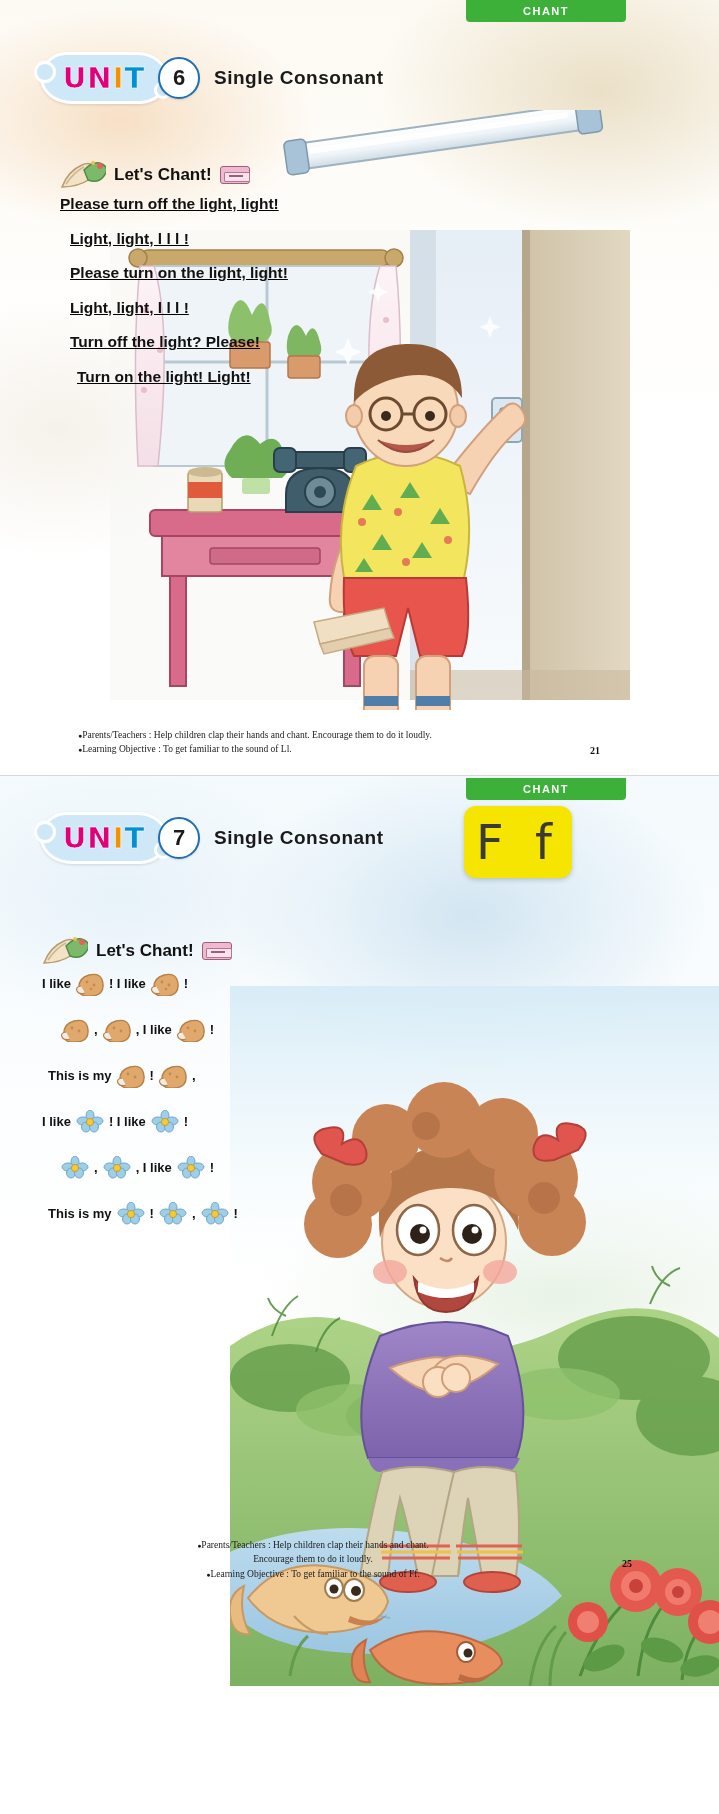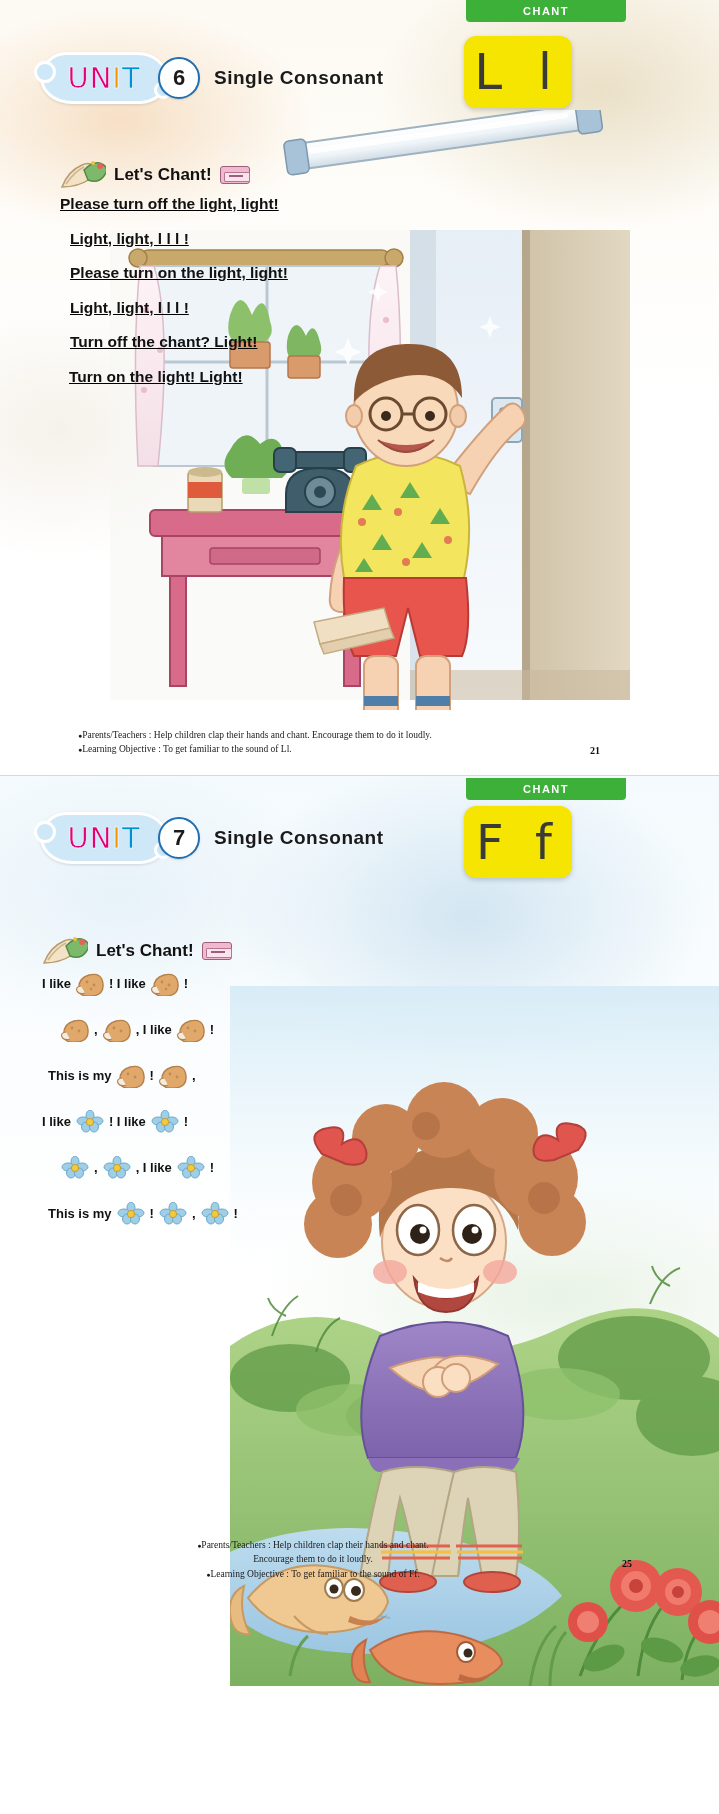--- a/index.html
+++ b/index.html
@@ -109,21 +109,21 @@
     content:"";
     position:absolute;
     right:-7px; bottom:2px;
     width:12px; height:12px;
     background:#cfe8f7;
     border:3px solid #ffffff;
     border-radius:50%;
   }
   .unit-text {
     font-family:"DejaVu Sans", sans-serif;
-    font-weight:normal;
+    font-weight:bold;
     font-size:29px;
     letter-spacing:1px;
     line-height:1;
     -webkit-text-stroke:0.5px #ffffff;
   }
   .unit-text .u { color:#e0007a; }
   .unit-text .n { color:#e0007a; }
   .unit-text .i { color:#f39200; }
   .unit-text .t { color:#0090d4; }
 
@@ -421,21 +421,20 @@
       <g fill="#ffffff" opacity=".85">
         <path d="M238 228 l4 10 l10 4 l-10 4 l-4 10 l-4 -10 l-10 -4 l10 -4z"></path>
         <path d="M380 206 l3 8 l8 3 l-8 3 l-3 8 l-3 -8 l-8 -3 l8 -3z"></path>
         <path d="M268 172 l3 7 l7 3 l-7 3 l-3 7 l-3 -7 l-7 -3 l7 -3z"></path>
       </g>
     </svg>
   </div>
 
   <div class="chant-tab">CHANT</div>
 
-  <div class="letter-card" id="card-1">L l</div>
 
   <div class="unit-wrap" id="unit-1">
     <div class="unit-blob">
       <span class="unit-text"><span class="u">U</span><span class="n">N</span><span class="i">I</span><span class="t">T</span></span>
     </div>
     <div class="unit-num">6</div>
     <div class="unit-title">Single  Consonant</div>
   </div>
 
   <div class="chant-head" id="chant-head-1">
@@ -450,22 +449,22 @@
     </span>
     <span class="chant-label">Let's Chant!</span>
     <span class="cassette"></span>
   </div>
 
   <div class="lyrics" id="lyrics-1">
     <div class="lyr-line">Please turn off the light, light!</div>
     <div class="lyr-line" style="margin-left:10px;">Light, light, l l l !</div>
     <div class="lyr-line" style="margin-left:10px;">Please turn on the light, light!</div>
     <div class="lyr-line" style="margin-left:10px;">Light, light, l l l !</div>
-    <div class="lyr-line" style="margin-left:10px;">Turn off the chant? Light!</div>
-    <div class="lyr-line" style="margin-left:9px;">Turn on the light! Light!</div>
+    <div class="lyr-line" style="margin-left:10px;">Turn off the light? Please!</div>
+    <div class="lyr-line" style="margin-left:17px;">Turn on the light! Light!</div>
   </div>
 
   <div class="footnotes" id="foot-1">
     <div><span class="fn-bullet">●</span><span>Parents/Teachers : Help children clap their hands and chant. Encourage them to do it loudly.</span></div>
     <div><span class="fn-bullet">●</span><span>Learning Objective : To get familiar to the sound of Ll.</span></div>
   </div>
 
   <div class="pagenum" id="pnum-1">21</div>
 </section>
 

